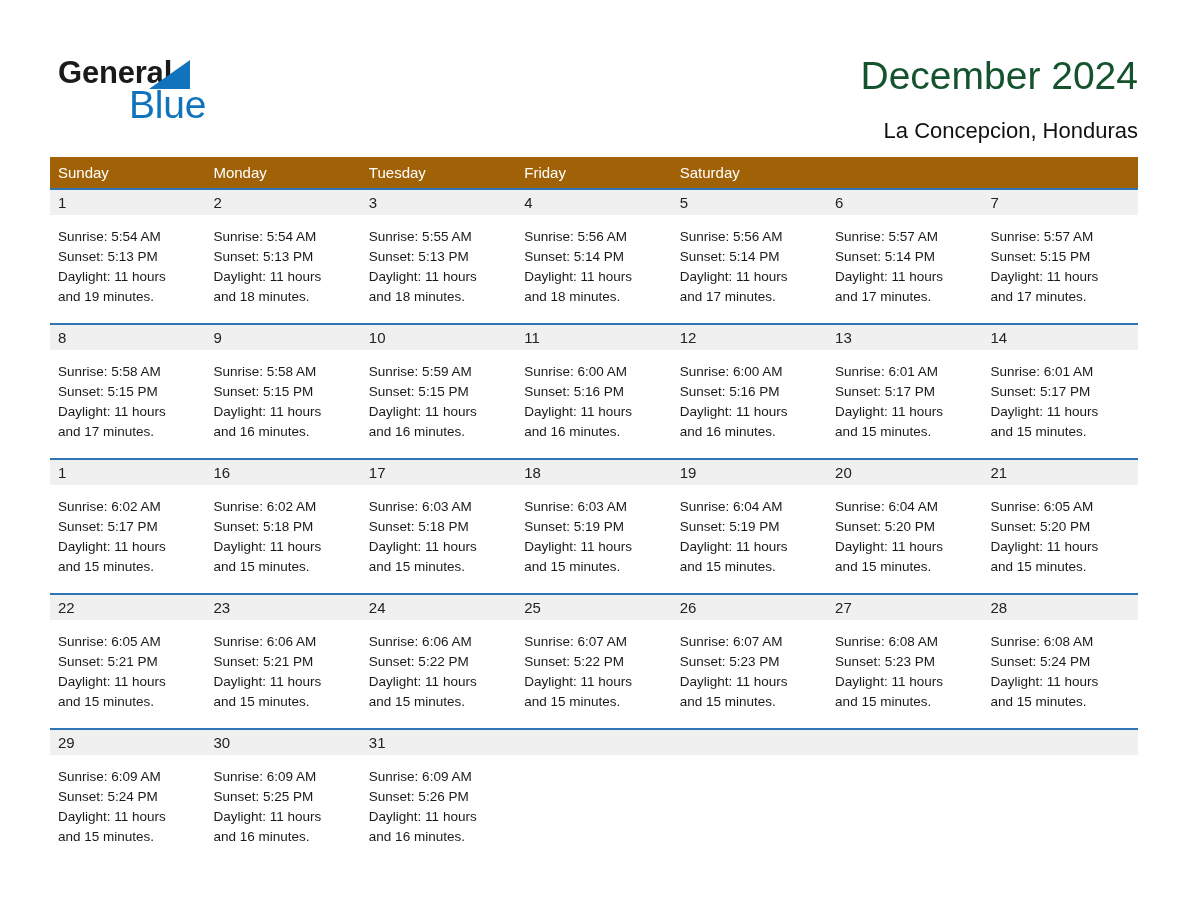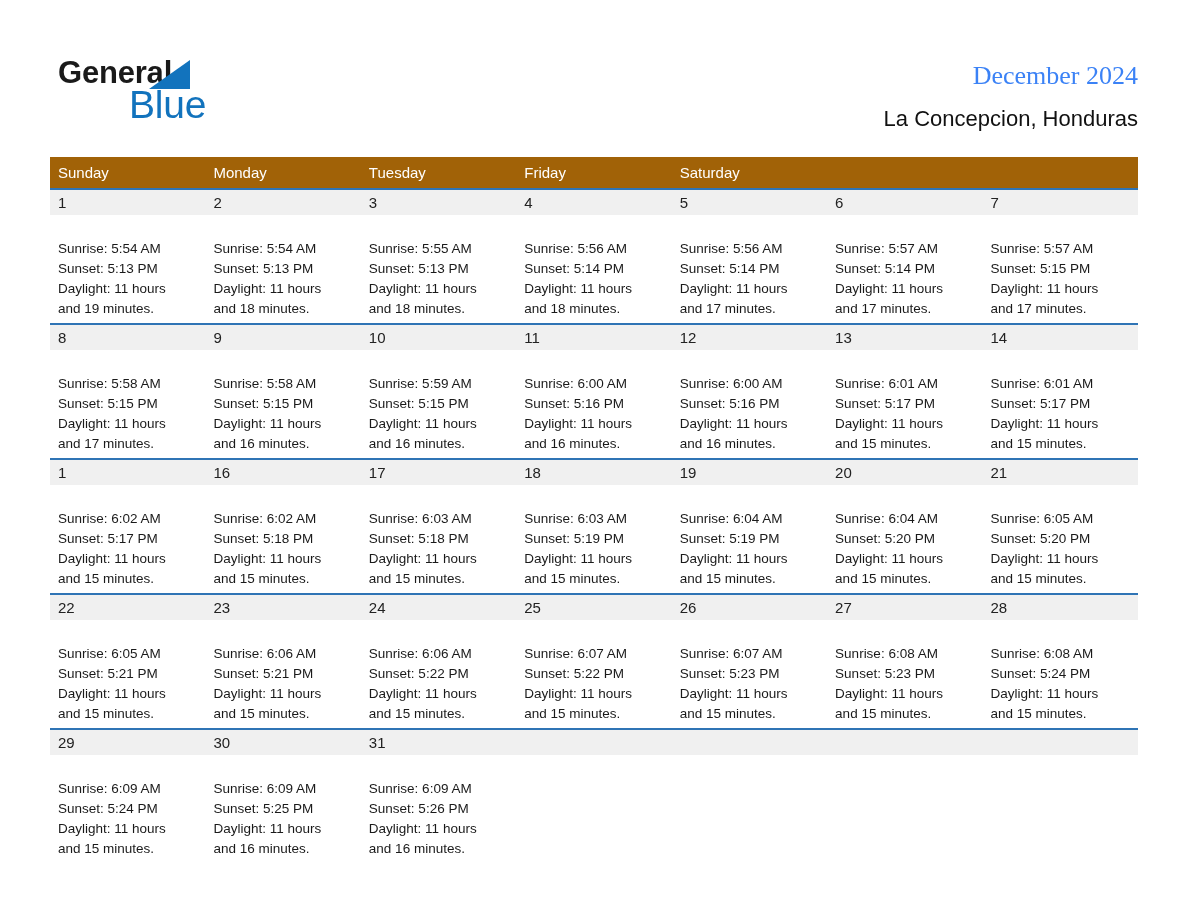--- a/index.html
+++ b/index.html
@@ -64,33 +64,32 @@
     font-weight: 400;
   }
 
   .title-block {
     position: absolute;
     right: 50px;
     top: 52px;
     text-align: right;
   }
   .cal-title {
-    font-size: 26px;
+    font-size: 39px;
     line-height: 48px;
-    color: #3b82f6;
+    color: #14532d;
     font-weight: 400;
     white-space: nowrap;
-    font-family: Liberation Serif, serif;
   }
   .cal-subtitle {
     font-size: 22px;
     line-height: 30px;
     color: #111111;
     font-weight: 400;
-    margin-top: 4px;
+    margin-top: 16px;
     white-space: nowrap;
   }
 
   
   .calendar {
     position: absolute;
     left: 50px;
     top: 157px;
     width: 1088px;
   }
@@ -135,21 +134,21 @@
   }
 
   .week-body {
     display: flex;
     width: 1088px;
     height: 108px;
     background: #ffffff;
   }
   .info-cell {
     width: 155.43px;
-    padding: 24px 8px 0 8px;
+    padding: 12px 8px 0 8px;
   }
   .info-line {
     font-size: 13.5px;
     line-height: 20px;
     color: #1a1a1a;
     white-space: nowrap;
   }
   .week-last .week-body { height: 110px; }
 </style>
 </head>

